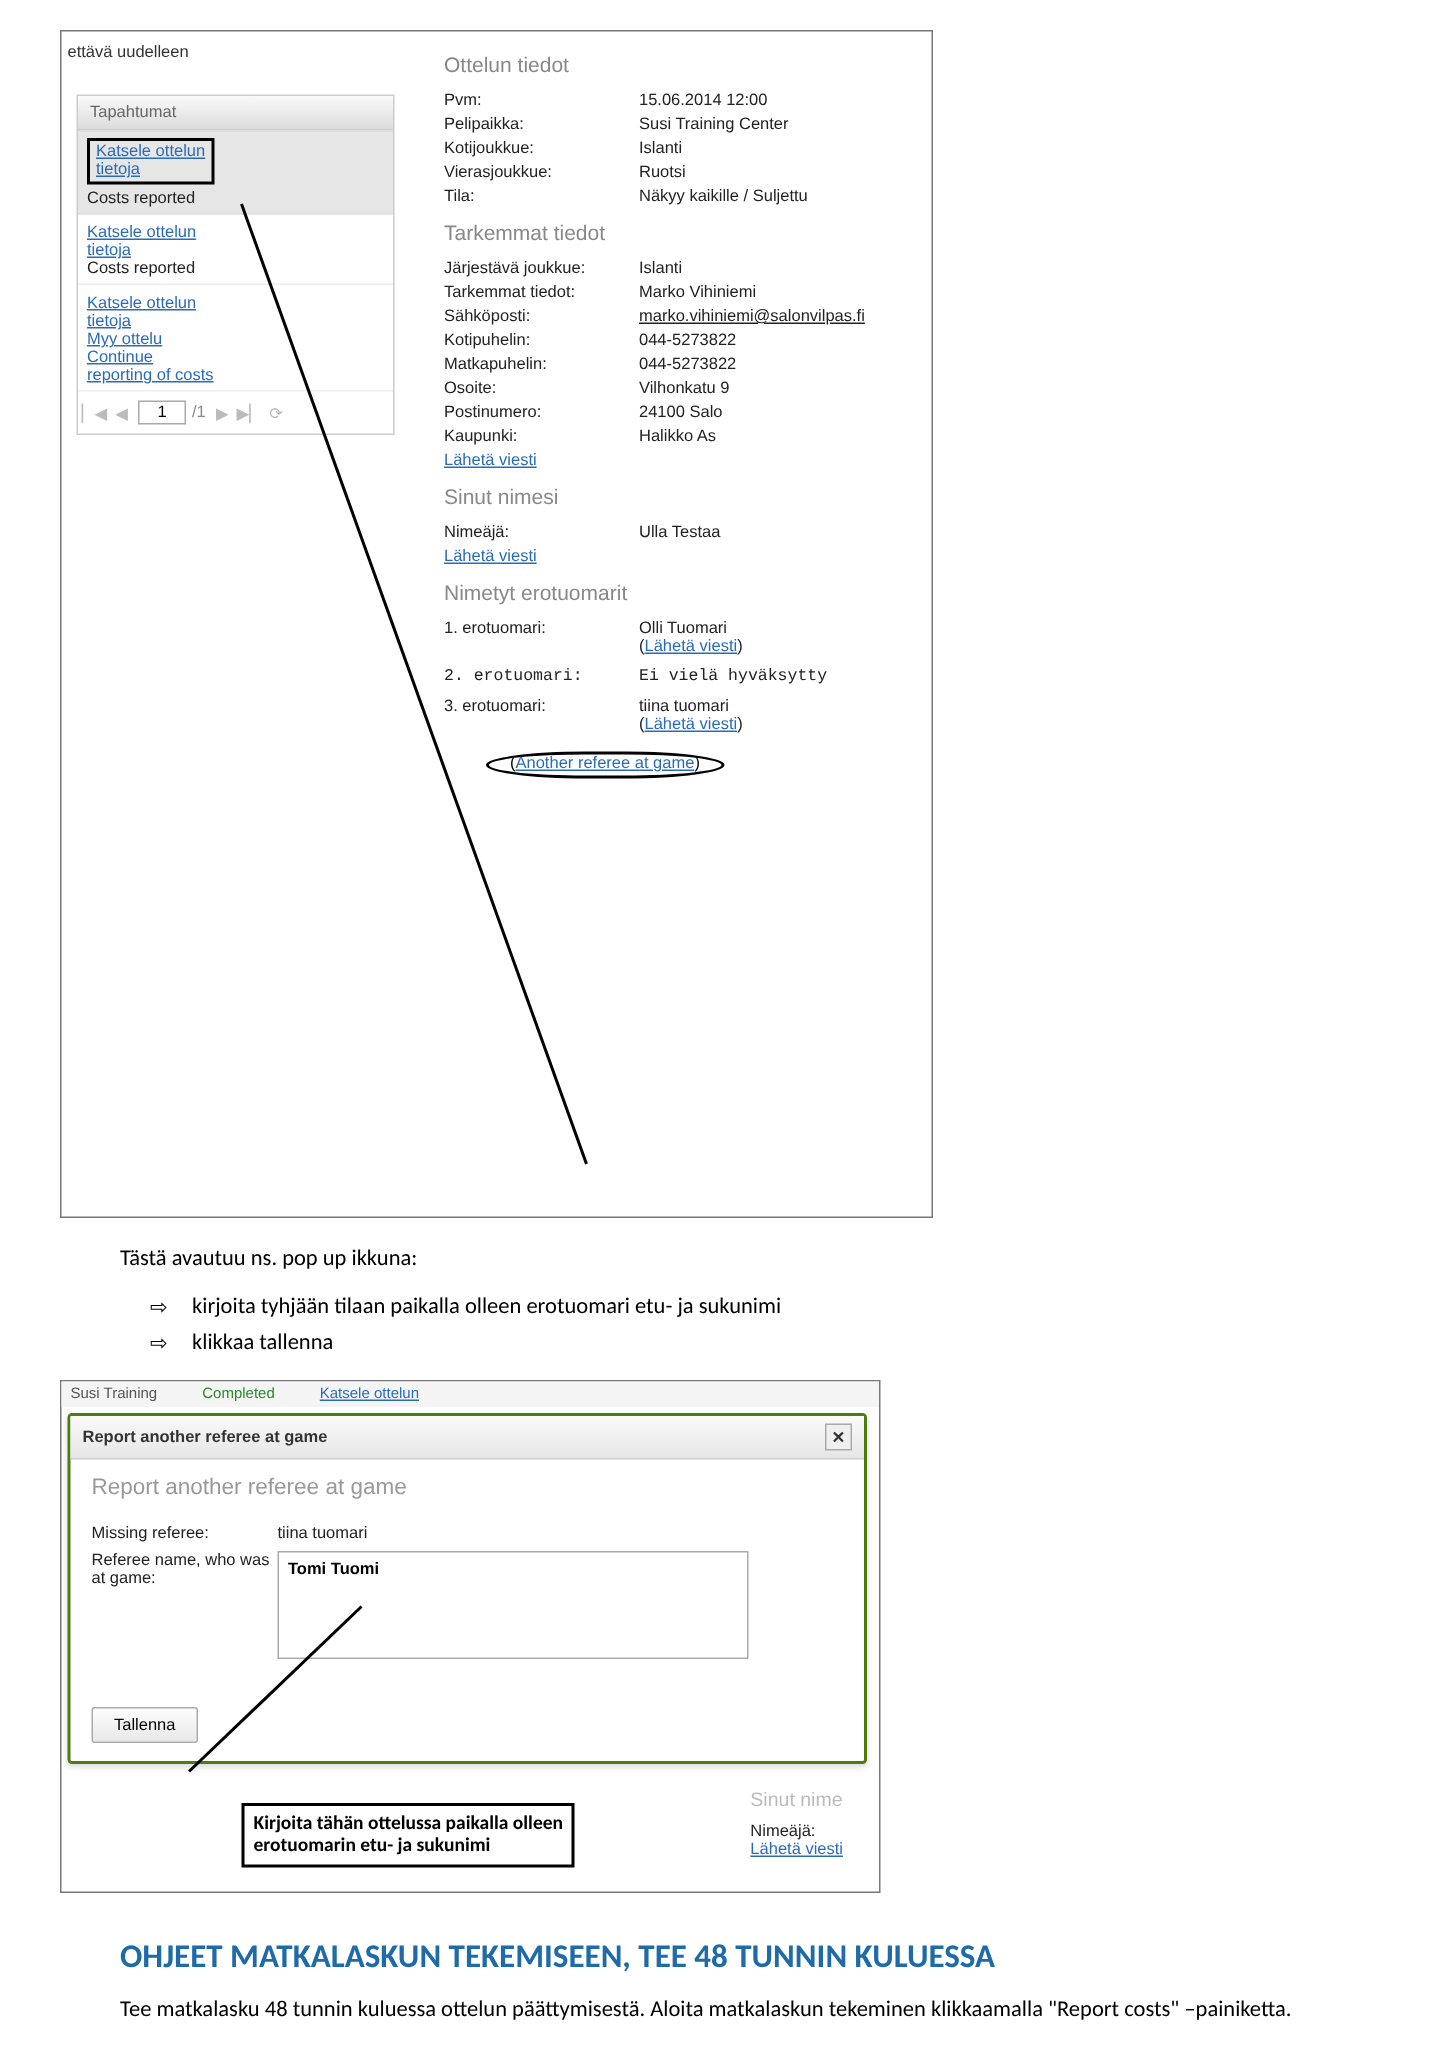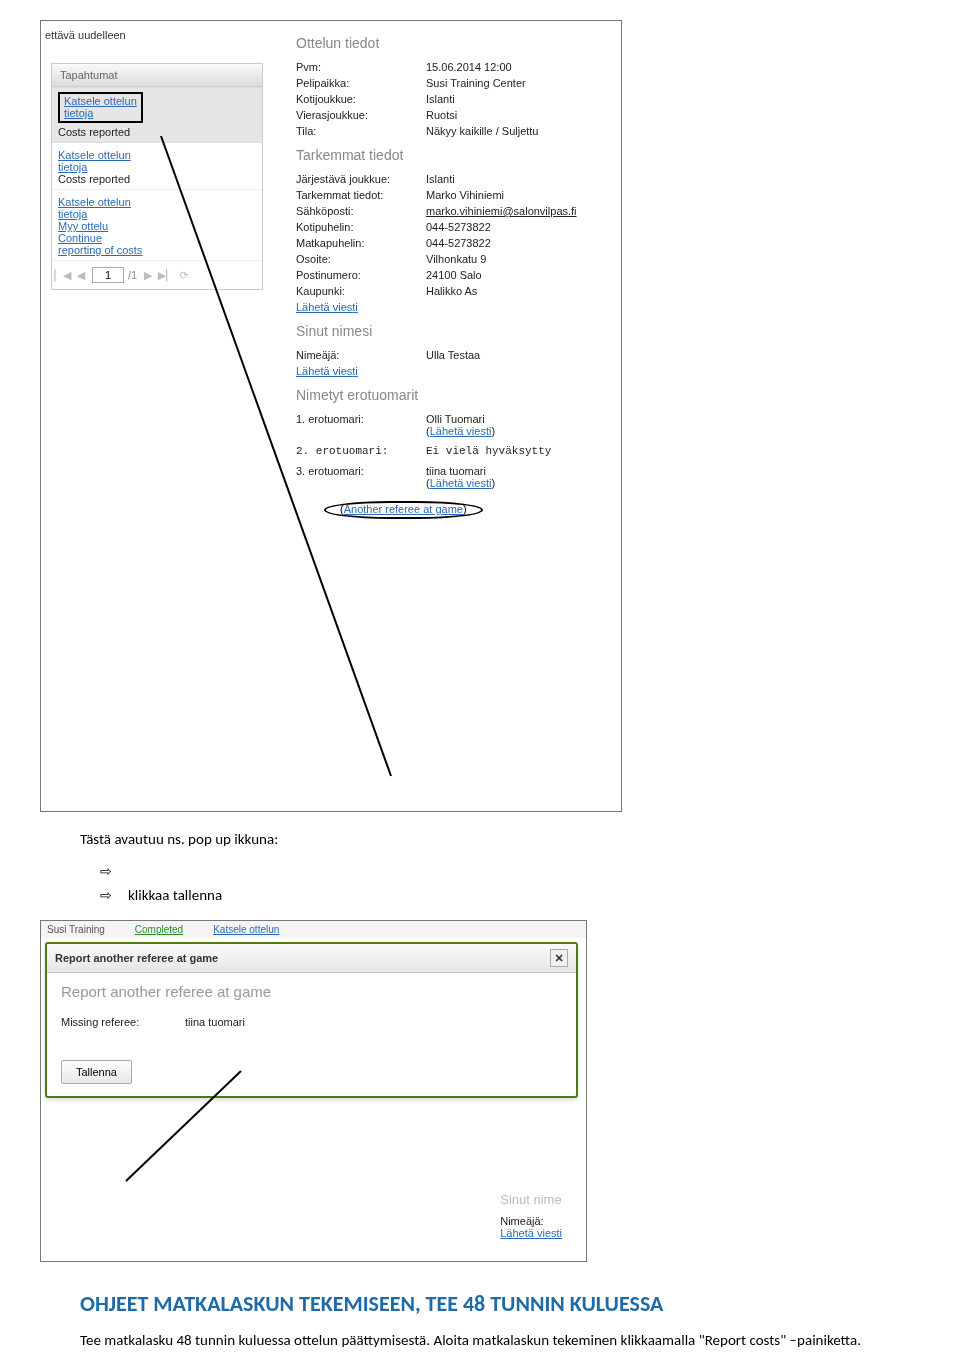--- a/index.html
+++ b/index.html
@@ -423,49 +423,58 @@
 
   <svg class="diag-line" width="580" height="790">
     <line x1="120" y1="115" x2="350" y2="755" stroke="#000" stroke-width="2"></line>
   </svg>
 </div>
 
 <div class="doc-text">Tästä avautuu ns. pop up ikkuna:</div>
 <div class="bullets">
   <div class="bullet-row">
     <span class="arrow-ic">⇨</span>
+    <span>kirjoita tyhjään tilaan paikalla olleen erotuomari etu- ja sukunimi</span>
   </div>
   <div class="bullet-row">
     <span class="arrow-ic">⇨</span>
     <span>klikkaa tallenna</span>
   </div>
 </div>
 
 <div class="shot shot2">
   <div class="bg-strip">
     <span>Susi Training</span>
-    <span style="color:#2a8a2a;text-decoration:underline;">Completed</span>
+    <span style="color:#2a8a2a;">Completed</span>
     <span class="lnk">Katsele ottelun</span>
   </div>
 
   <div class="dialog">
     <div class="dialog-titlebar">
       <span>Report another referee at game</span>
       <span class="dialog-close">✕</span>
     </div>
     <div class="dialog-body">
       <div class="dialog-subtitle">Report another referee at game</div>
       <div class="form-row">
         <span class="form-lbl">Missing referee:</span>
         <span class="form-val">tiina tuomari</span>
       </div>
+      <div class="form-row" style="align-items:flex-start;">
+        <span class="form-lbl">Referee name, who was at game:</span>
+        <div class="form-input">Tomi Tuomi</div>
+      </div>
       <div class="dlg-btn">Tallenna</div>
     </div>
   </div>
 
+  <div class="footnote-box">
+    <span>Kirjoita tähän ottelussa paikalla olleen</span><br>
+    <span>erotuomarin etu- ja sukunimi</span>
+  </div>
 
   <div class="side-info">
     <div style="color:#bbb; font-size:13px; margin-bottom:8px;">Sinut nime</div>
     <div class="k2">Nimeäjä:</div>
     <a>Lähetä viesti</a>
   </div>
 
   <svg class="diag2" width="545" height="340">
     <line x1="85" y1="260" x2="200" y2="150" stroke="#000" stroke-width="2"></line>
   </svg>

